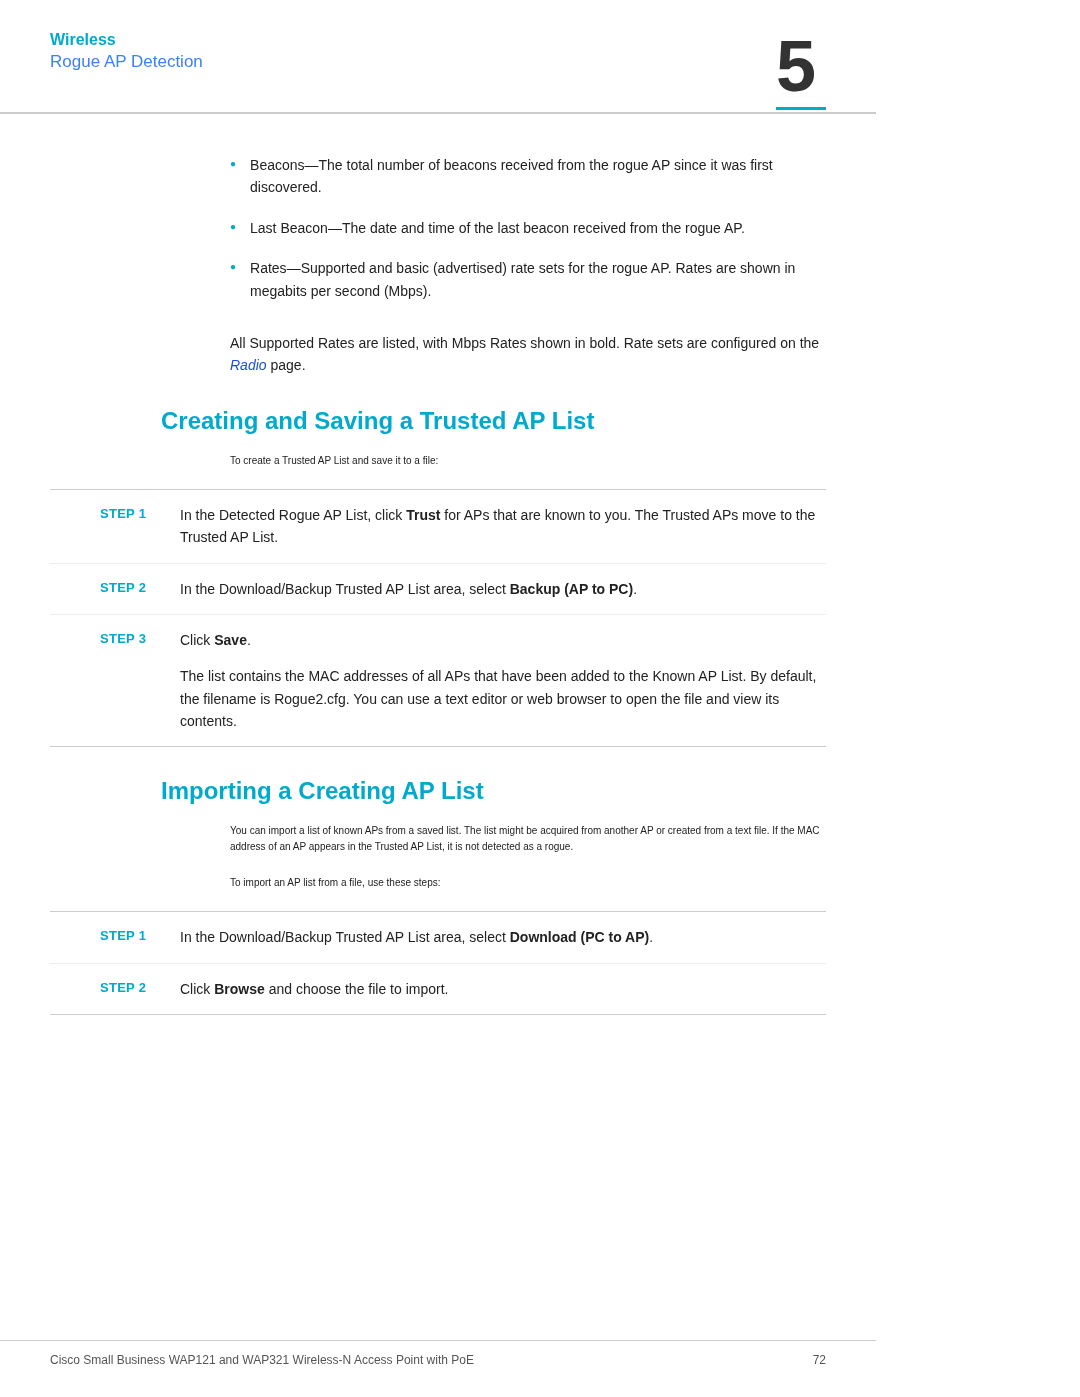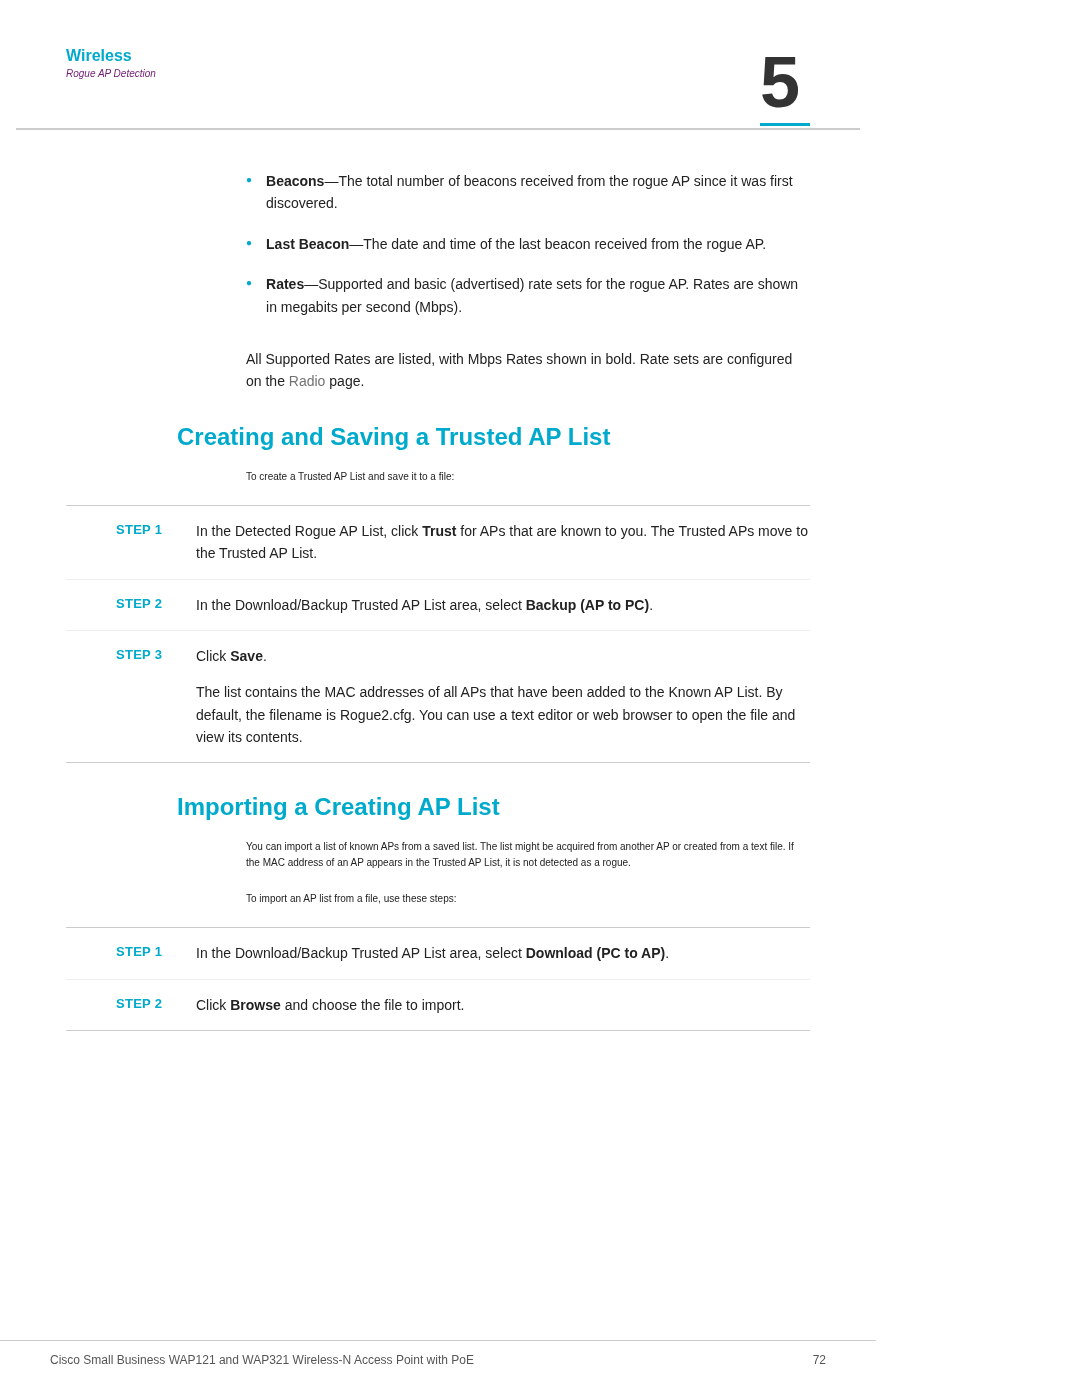--- a/index.html
+++ b/index.html
@@ -14,21 +14,21 @@
       color: #222;
       background: #fff;
       width: 1080px;
       min-height: 1397px;
       position: relative;
     }
 
     .page-container {
       width: 876px;
       min-height: 1397px;
-      padding: 16px;
+      padding: 0;
       position: relative;
     }
 
     
     .header {
       display: flex;
       justify-content: space-between;
       align-items: flex-start;
       padding: 30px 50px 0 50px;
       border-bottom: 2px solid #ccc;
@@ -41,24 +41,23 @@
     }
 
     .header-wireless {
       font-weight: bold;
       color: #00aacc;
       font-size: 16px;
       line-height: 1.3;
     }
 
     .header-rogue {
-      color: #701a75;
-      font-size: 10px;
+      color: #3b82f6;
+      font-size: 17px;
       line-height: 1.3;
-      font-style: italic;
     }
 
     .chapter-number {
       font-size: 72px;
       font-weight: bold;
       color: #333;
       line-height: 1;
       padding-right: 10px;
       position: relative;
     }
@@ -99,35 +98,36 @@
       flex-shrink: 0;
     }
 
     .bullet-text {
       font-size: 14px;
       line-height: 1.6;
       color: #222;
     }
 
     .bullet-text strong {
-      font-weight: bold;
+      font-weight: normal;
     }
 
     .sub-para {
       margin-left: 180px;
       margin-top: 8px;
       margin-bottom: 30px;
       font-size: 14px;
       line-height: 1.6;
       color: #222;
     }
 
     .link-text {
-      color: #737373;
+      color: #1d4ed8;
       text-decoration: none;
+      font-style: italic;
     }
 
     
     .section-heading {
       color: #00aacc;
       font-size: 24px;
       font-weight: bold;
       margin-left: 111px;
       margin-bottom: 18px;
     }

